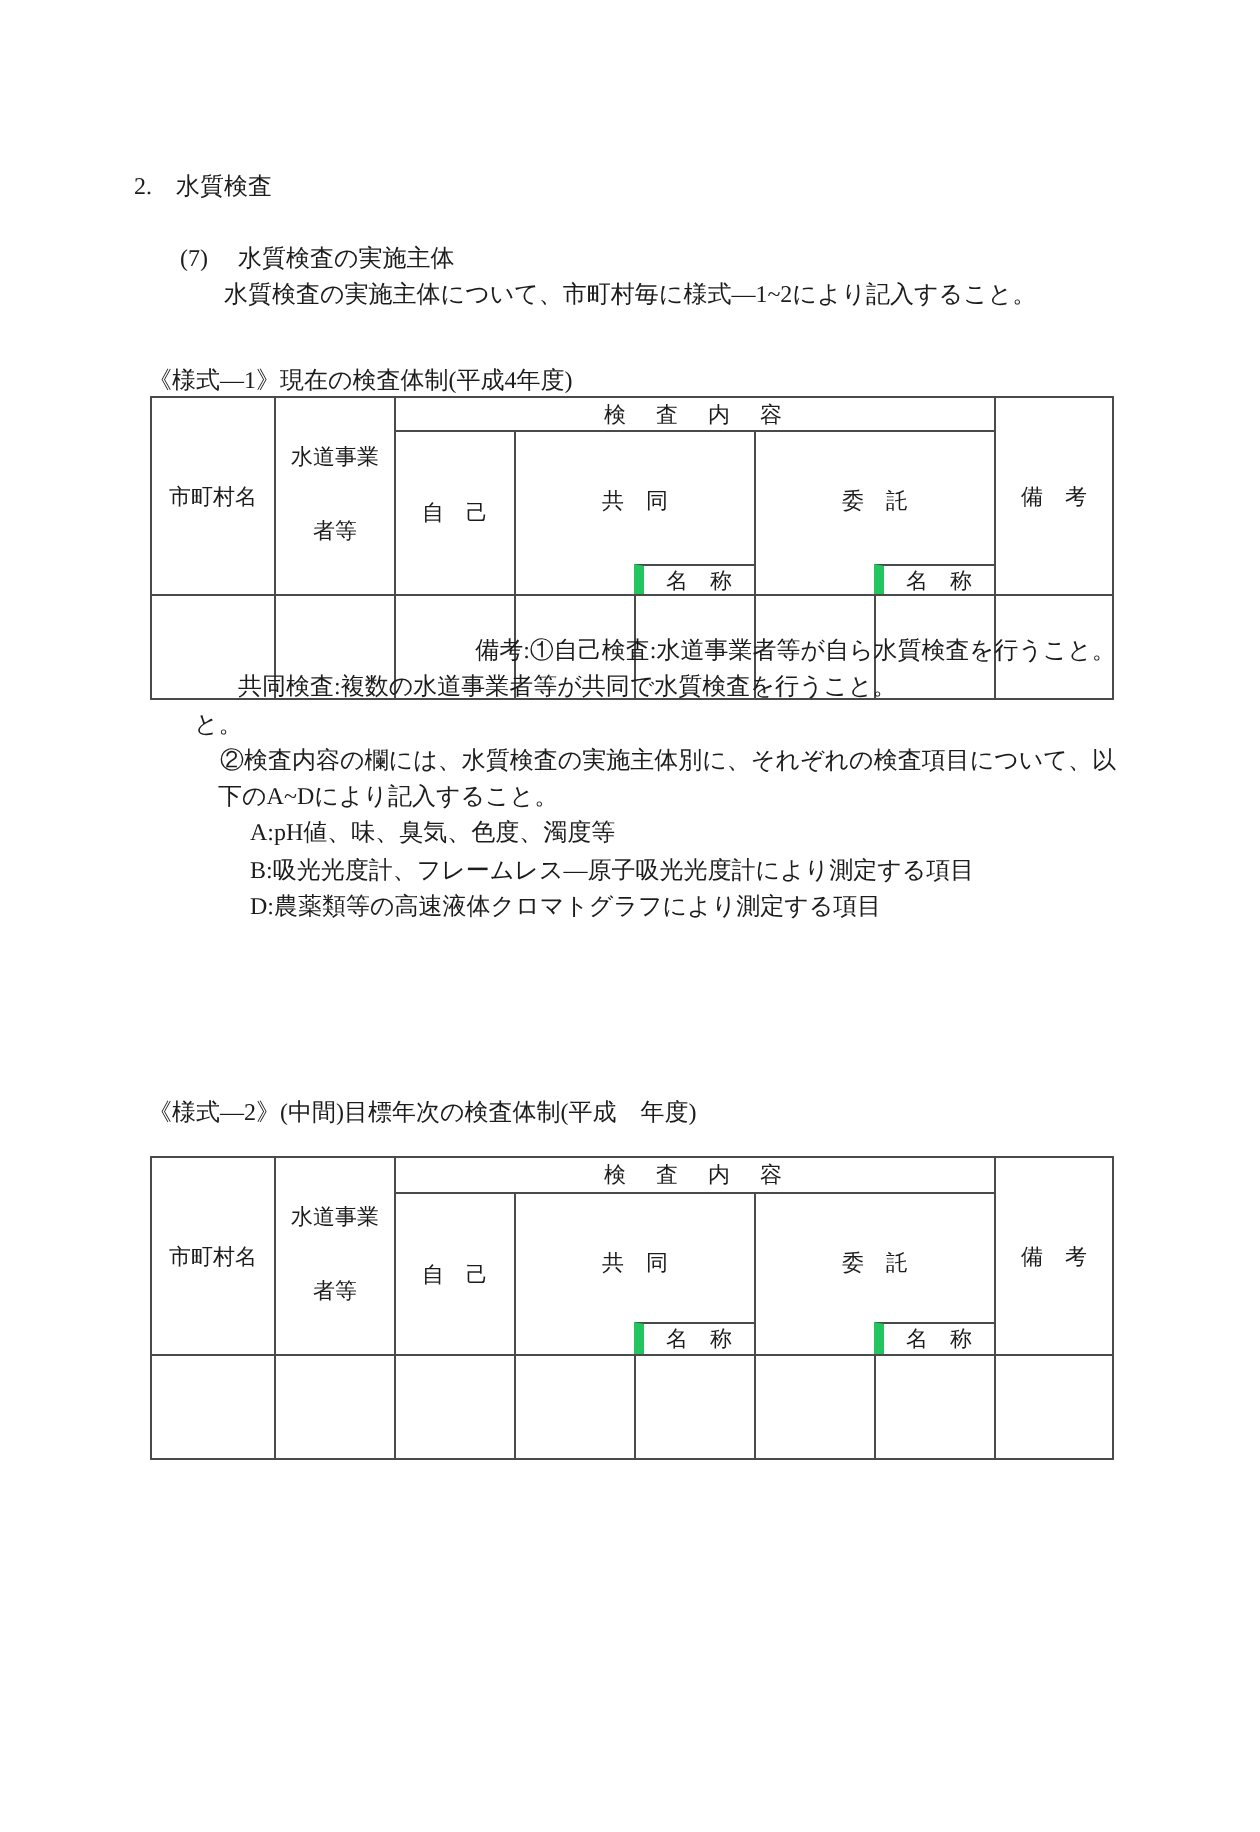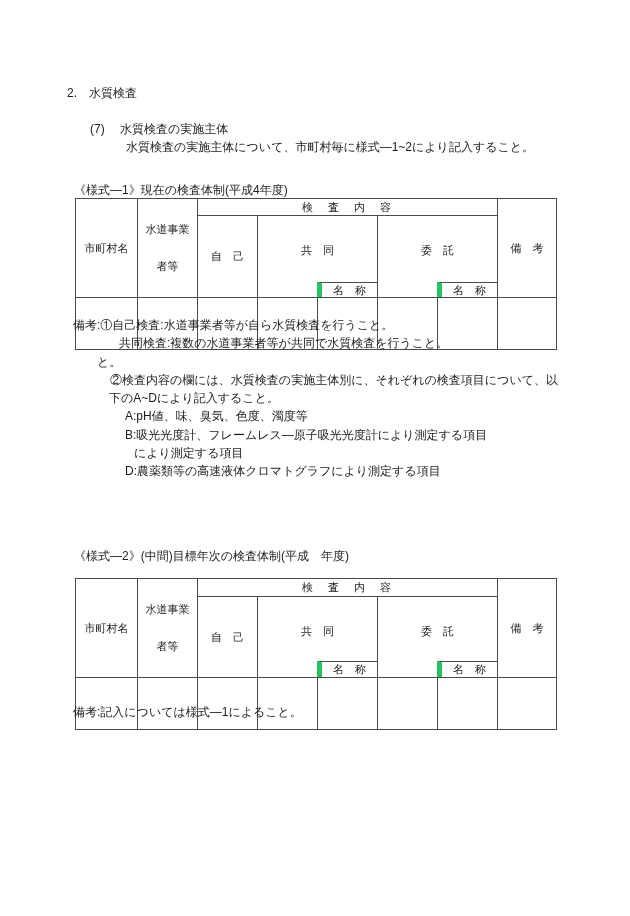--- a/index.html
+++ b/index.html
@@ -1,30 +1,30 @@
 <!DOCTYPE html>
 <html><head>
 <meta charset="utf-8">
 <style>
   html,body{margin:0;padding:0;background:#ffffff;}
   .page{
     position:relative;
     width:630px;height:916px;
     background:#ffffff;
-    font-family:Liberation Sans, sans-serif;
+    font-family:Liberation Serif, serif;
     color:#1c1c1c;
     overflow:hidden;
   }
   .abs{position:absolute;}
   .txt{font-size:12px;line-height:14px;white-space:pre;}
 
   
   .notes{position:absolute;left:73px;top:316px;}
   .nline{font-size:12px;line-height:18.3px;white-space:pre;}
-  .in-a{margin-left:0;}
+  .in-a{margin-left:0;text-align:right;}
   .in-b{margin-left:46px;}
   .in-c{margin-left:24px;}
   .in-d{margin-left:37px;}
   .in-e{margin-left:36px;}
   .in-f{margin-left:52px;}
   .in-g{margin-left:61px;}
 
   
   table.form-table{
     position:absolute;
@@ -56,21 +56,21 @@
   .t2 tr.r1{height:17px;} .t2 tr.r2{height:31px;} .t2 tr.r3{height:52px;}
   .t2 .mlabel{height:15px;} .t2 .nbox{height:16px;}
 </style>
 </head>
 <body>
 
 <div class="page">
 
   <div class="abs txt" style="left:67px;top:86px;">2.　水質検査</div>
   <div class="abs txt" style="left:90px;top:122px;">(7)　 水質検査の実施主体</div>
-  <div class="abs txt" style="left:112px;top:140px;margin-left:14px;">水質検査の実施主体について、市町村毎に様式—1~2により記入すること。</div>
+  <div class="abs txt" style="left:112px;top:140px;">水質検査の実施主体について、市町村毎に様式—1~2により記入すること。</div>
 
   <div class="abs txt" style="left:74px;top:183px;">《様式—1》現在の検査体制(平成4年度)</div>
 
   <table class="form-table t1" style="left:75px;top:198px;">
     <colgroup>
       <col style="width:62px">
         <col style="width:60px">
         <col style="width:60px">
         <col style="width:60px">
       <col style="width:60px">
@@ -113,21 +113,20 @@
     </table>
 
   <div class="notes">
     <div class="nline in-a">備考:①自己検査:水道事業者等が自ら水質検査を行うこと。</div>
     <div class="nline in-b">共同検査:複数の水道事業者等が共同で水質検査を行うこと。</div>
     <div class="nline in-c">と。</div>
     <div class="nline in-d">②検査内容の欄には、水質検査の実施主体別に、それぞれの検査項目について、以</div>
     <div class="nline in-e">下のA~Dにより記入すること。</div>
     <div class="nline in-f">A:pH値、味、臭気、色度、濁度等</div>
     <div class="nline in-f">B:吸光光度計、フレームレス—原子吸光光度計により測定する項目</div>
-    <div class="nline in-g">により測定する項目</div>
     <div class="nline in-f">D:農薬類等の高速液体クロマトグラフにより測定する項目</div>
   </div>
 
   <div class="abs txt" style="left:74px;top:549px;">《様式—2》(中間)目標年次の検査体制(平成　年度)</div>
 
   <table class="form-table t2" style="left:75px;top:578px;">
     <colgroup>
       <col style="width:62px">
         <col style="width:60px">
         <col style="width:60px">
@@ -164,15 +163,14 @@
       <td></td>
       <td></td>
       <td></td>
       <td></td>
       <td></td>
       <td></td>
     </tr>
   </tbody>
     </table>
 
-  <div class="abs txt" style="left:73px;top:705px;">備考:記入については様式—1によること。</div>
 
 </div>
 
 </body></html>

